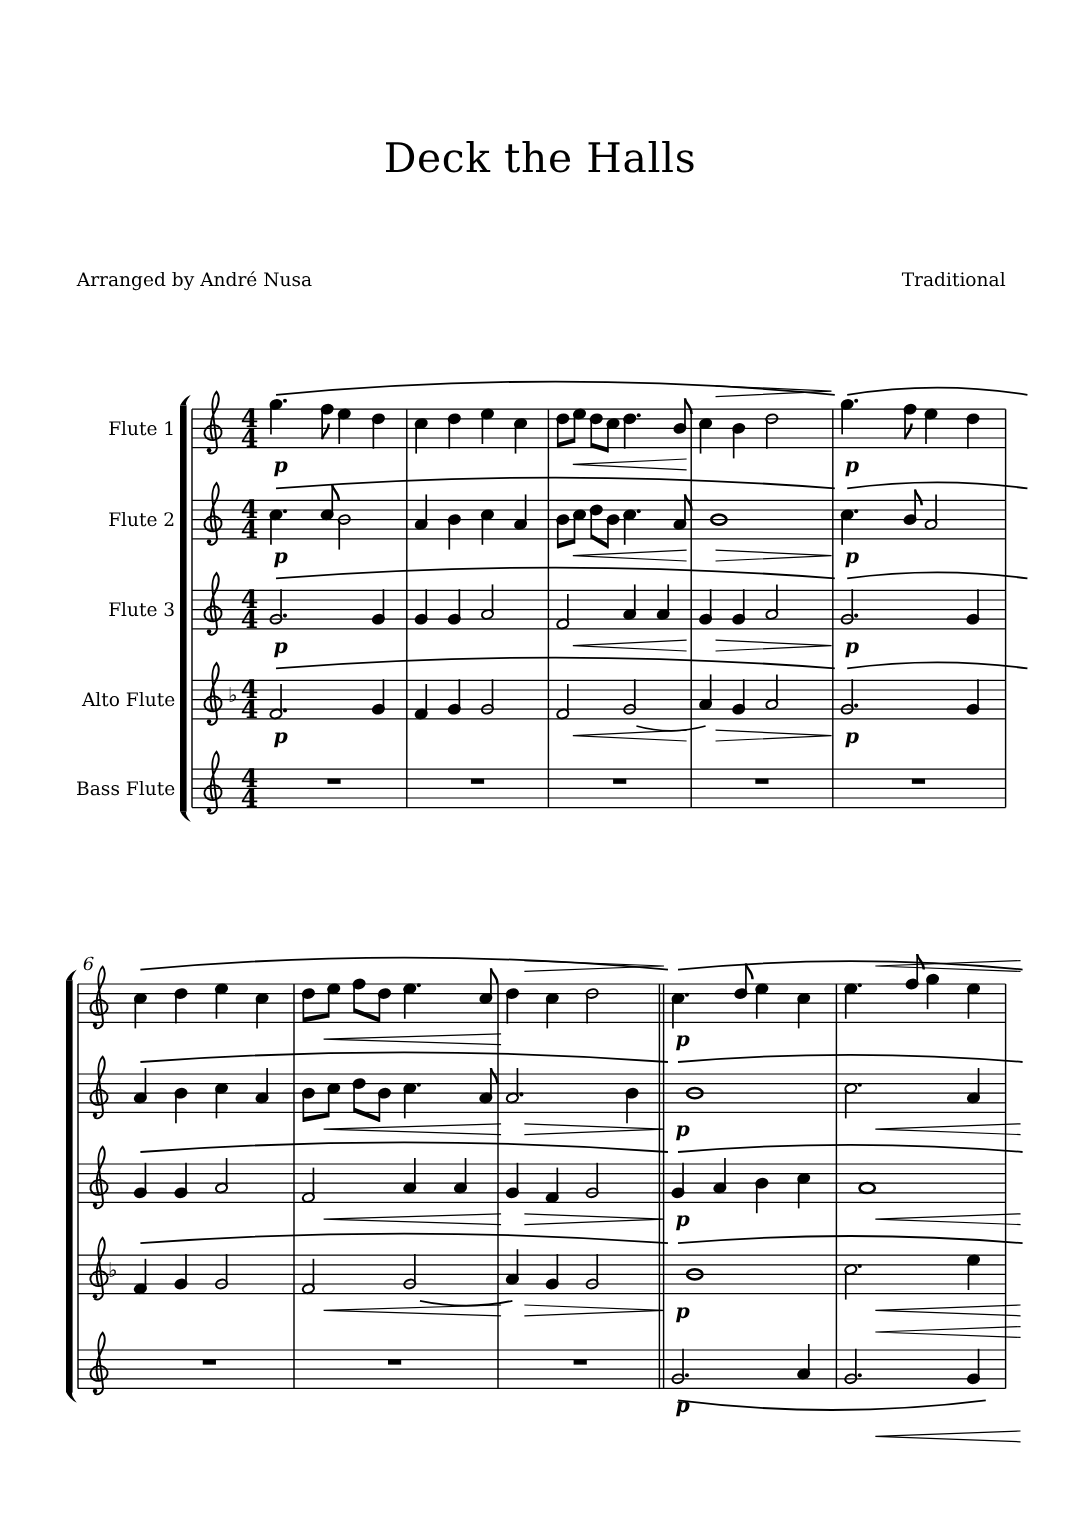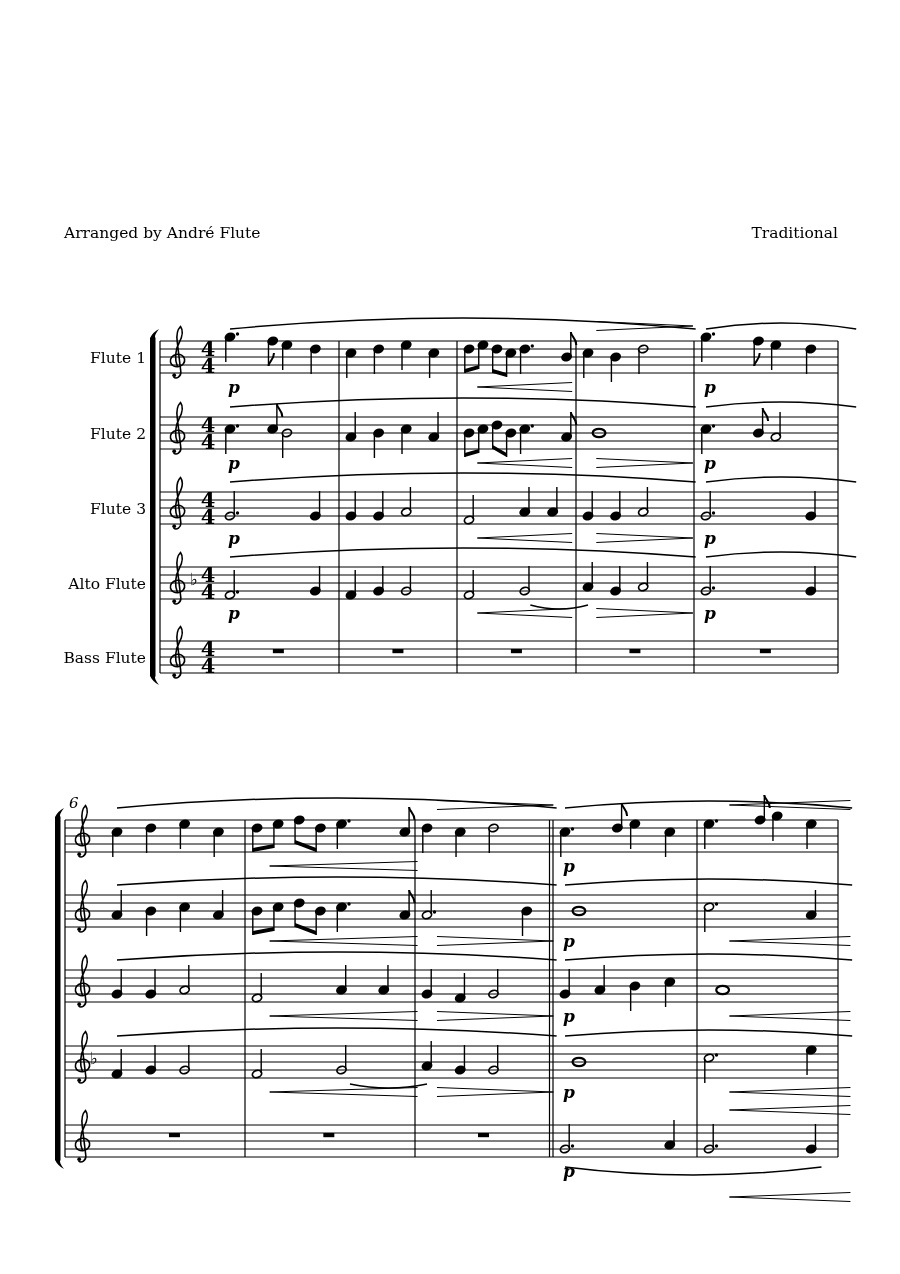--- a/index.html
+++ b/index.html
@@ -14,21 +14,22 @@
   .lbl{font-size:15.5px;}
   .dyn{font-size:17px;font-style:italic;font-weight:bold;}
   .mnum{font-size:15px;font-style:italic;}
   .tsig{font-size:21px;font-weight:bold;}
   .flat{font-size:17px;font-family:"DejaVu Sans","Liberation Sans",sans-serif;}
 </style>
 </head>
 <body>
 
 <div class="page">
-  <div class="credit left">Arranged by André Flute</div>
+  <div class="title">Deck the Halls</div>
+  <div class="credit left">Arranged by André Nusa</div>
   <div class="credit right">Traditional</div>
   <svg id="score-svg" width="900" height="950" viewBox="0 0 900 950" style="position:absolute;top:300px;left:0;">
       <rect x="150" y="38" width="5.5" height="338" fill="#000"></rect>
       <path d="M 150,38 Q 153,32 159,29 Q 153.5,36 155.5,38 Z" fill="#000"></path>
       <path d="M 150,376 Q 153,382 159,385 Q 153.5,378 155.5,376 Z" fill="#000"></path>
       <line x1="160" y1="41" x2="160" y2="373" stroke="#000" stroke-width="1.2"></line>
       <line x1="339" y1="41" x2="339" y2="373" stroke="#000" stroke-width="1.2"></line>
       <line x1="457" y1="41" x2="457" y2="373" stroke="#000" stroke-width="1.2"></line>
       <line x1="576" y1="41" x2="576" y2="373" stroke="#000" stroke-width="1.2"></line>
       <line x1="694" y1="41" x2="694" y2="373" stroke="#000" stroke-width="1.2"></line>

